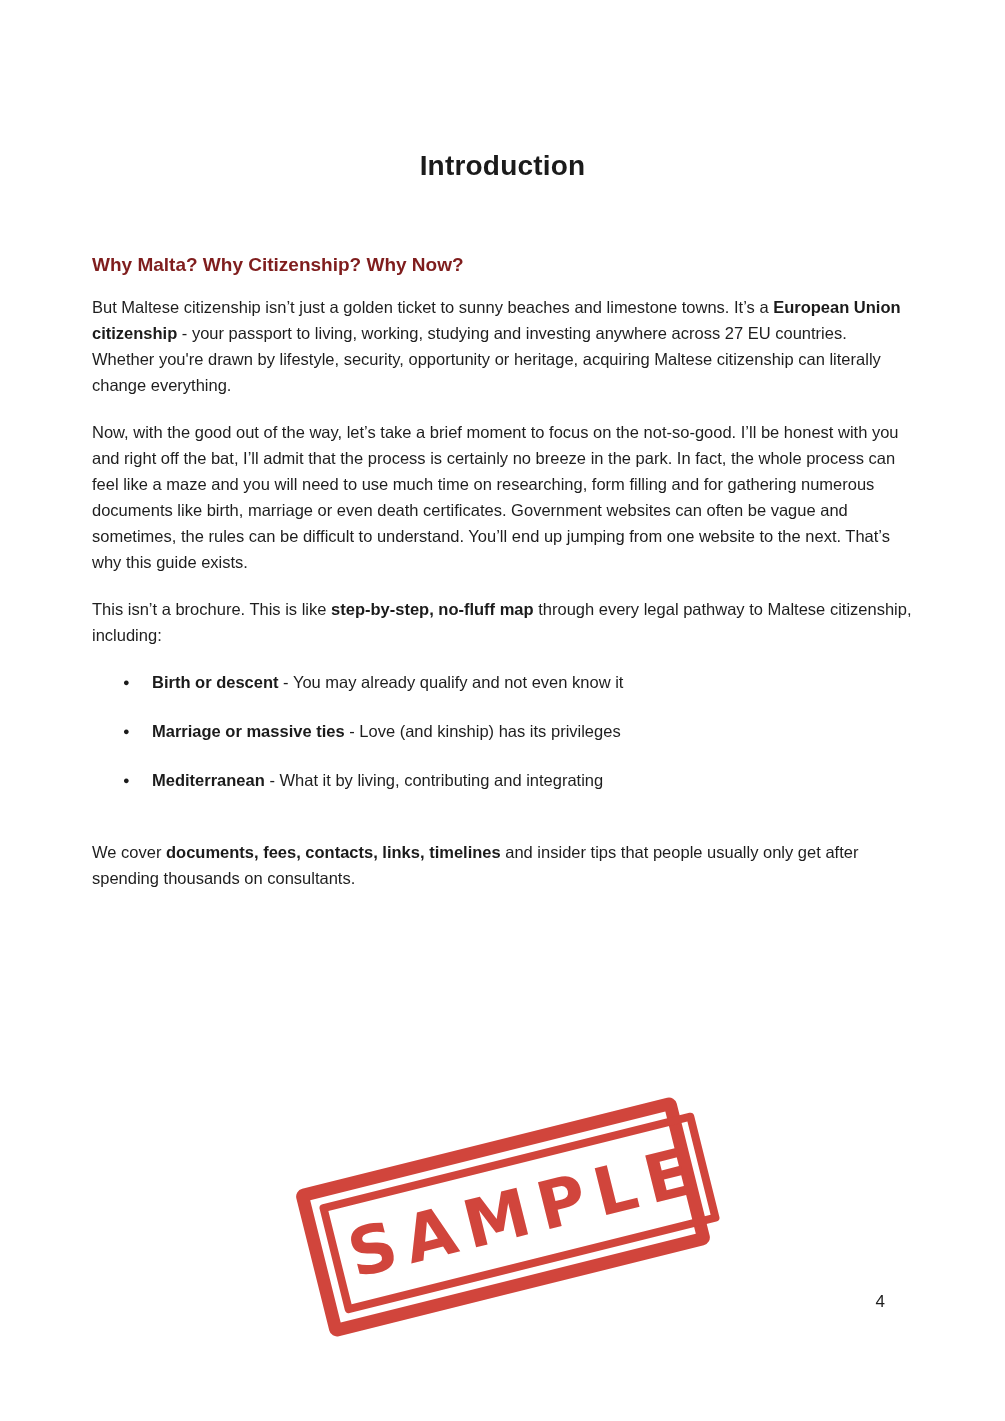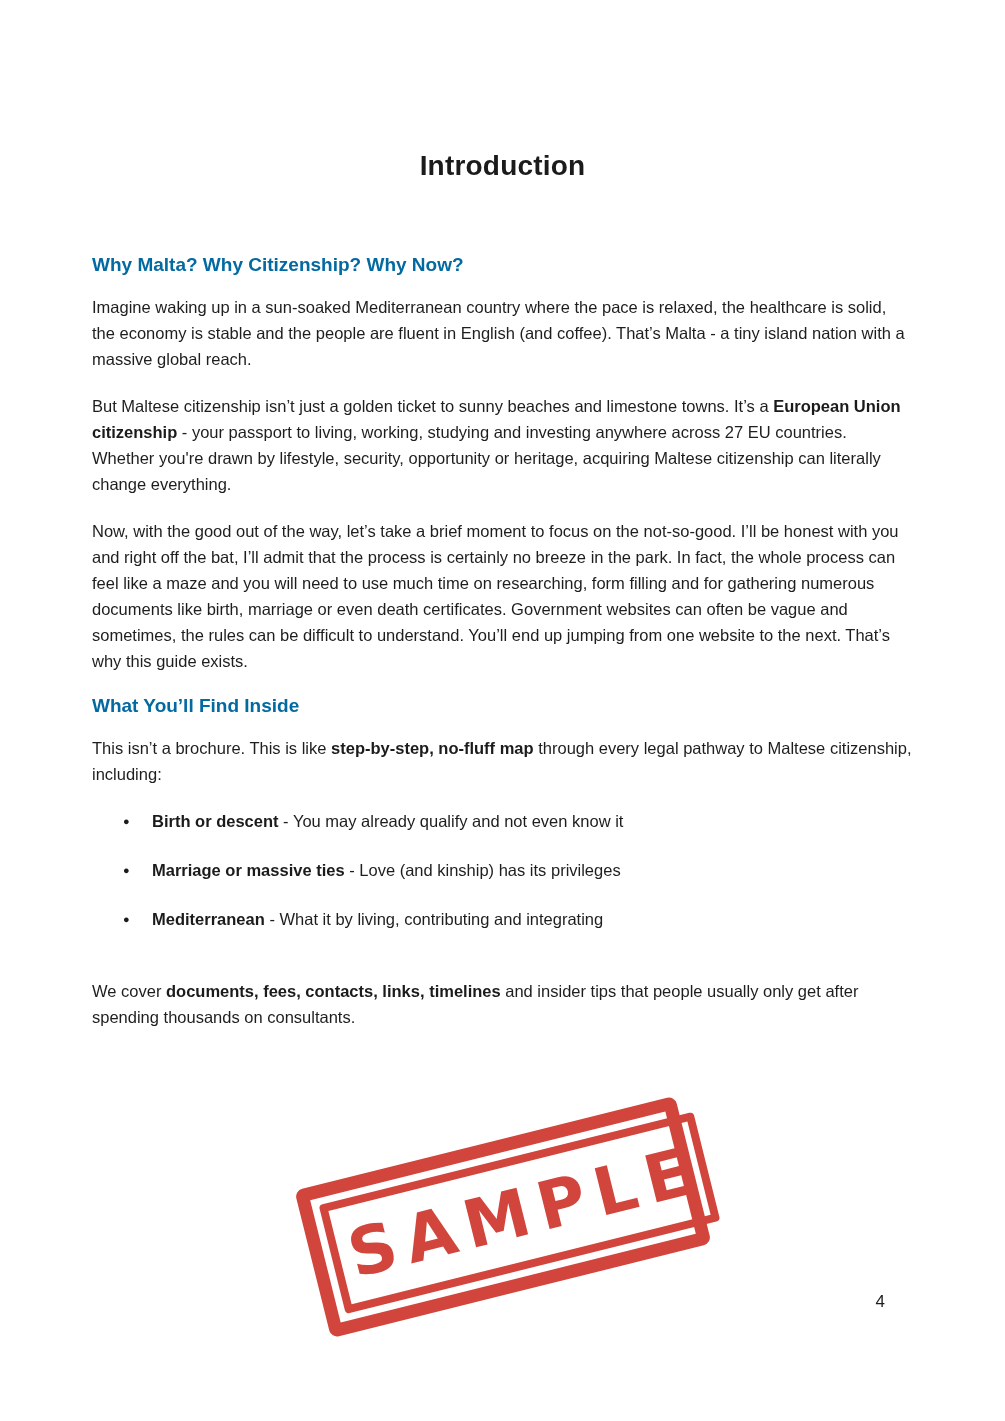--- a/index.html
+++ b/index.html
@@ -22,21 +22,21 @@
     text-align: center;
     font-size: 28px;
     font-weight: 700;
     color: #1b1b1b;
     margin-bottom: 72px;
     letter-spacing: 0.2px;
   }
   h2.section-heading {
     font-size: 19px;
     font-weight: 700;
-    color: #0369a1;
+    color: #7f1d1d;
     margin: 18px 0 18px 0;
   }
   p.para {
     font-size: 16.5px;
     line-height: 26px;
     margin-bottom: 21px;
     color: #1e1e1e;
     max-width: 825px;
   }
   p.para strong, .bullet strong { font-weight: 700; color: #1b1b1b; }
@@ -100,29 +100,27 @@
 </head>
 <body>
 
 <div class="page">
 
   <h1 class="title">Introduction</h1>
 
   <section>
     <h2 class="section-heading">Why Malta? Why Citizenship? Why Now?</h2>
 
-    <p class="para">Imagine waking up in a sun-soaked Mediterranean country where the pace is relaxed, the healthcare is solid, the economy is stable and the people are fluent in English (and coffee). That’s Malta - a tiny island nation with a massive global reach.</p>
 
     <p class="para"><span>But Maltese citizenship isn’t just a golden ticket to sunny beaches and limestone towns. It’s a </span><strong>European Union citizenship</strong><span> - your passport to living, working, studying and investing anywhere across 27 EU countries. Whether you're drawn by lifestyle, security, opportunity or heritage, acquiring Maltese citizenship can literally change everything.</span></p>
 
     <p class="para">Now, with the good out of the way, let’s take a brief moment to focus on the not-so-good. I’ll be honest with you and right off the bat, I’ll admit that the process is certainly no breeze in the park. In fact, the whole process can feel like a maze and you will need to use much time on researching, form filling and for gathering numerous documents like birth, marriage or even death certificates. Government websites can often be vague and sometimes, the rules can be difficult to understand. You’ll end up jumping from one website to the next. That’s why this guide exists.</p>
   </section>
 
   <section>
-    <h2 class="section-heading">What You’ll Find Inside</h2>
 
     <p class="para"><span>This isn’t a brochure. This is like </span><strong>step-by-step, no-fluff map</strong><span> through every legal pathway to Maltese citizenship, including:</span></p>
 
     <ul class="bullets">
       <li class="bullet">
         <span class="dot">●</span>
         <span><strong>Birth or descent</strong><span> - You may already qualify and not even know it</span></span>
       </li>
       <li class="bullet">
         <span class="dot">●</span>

